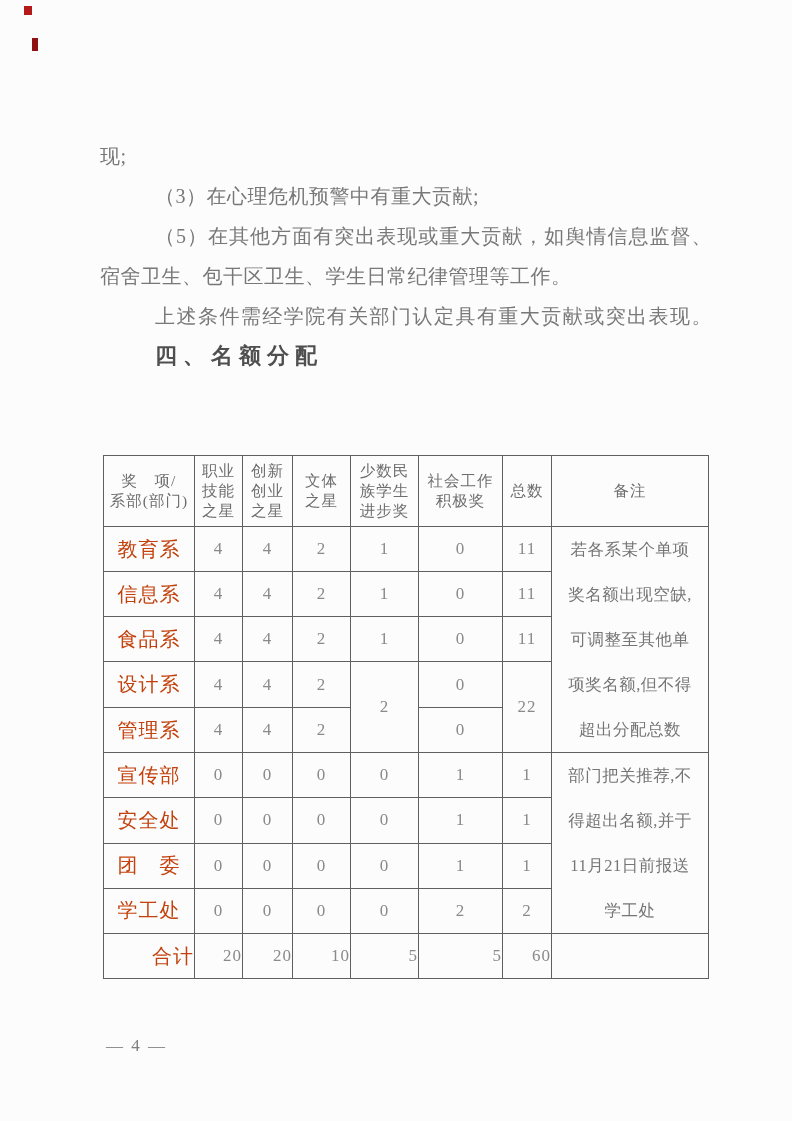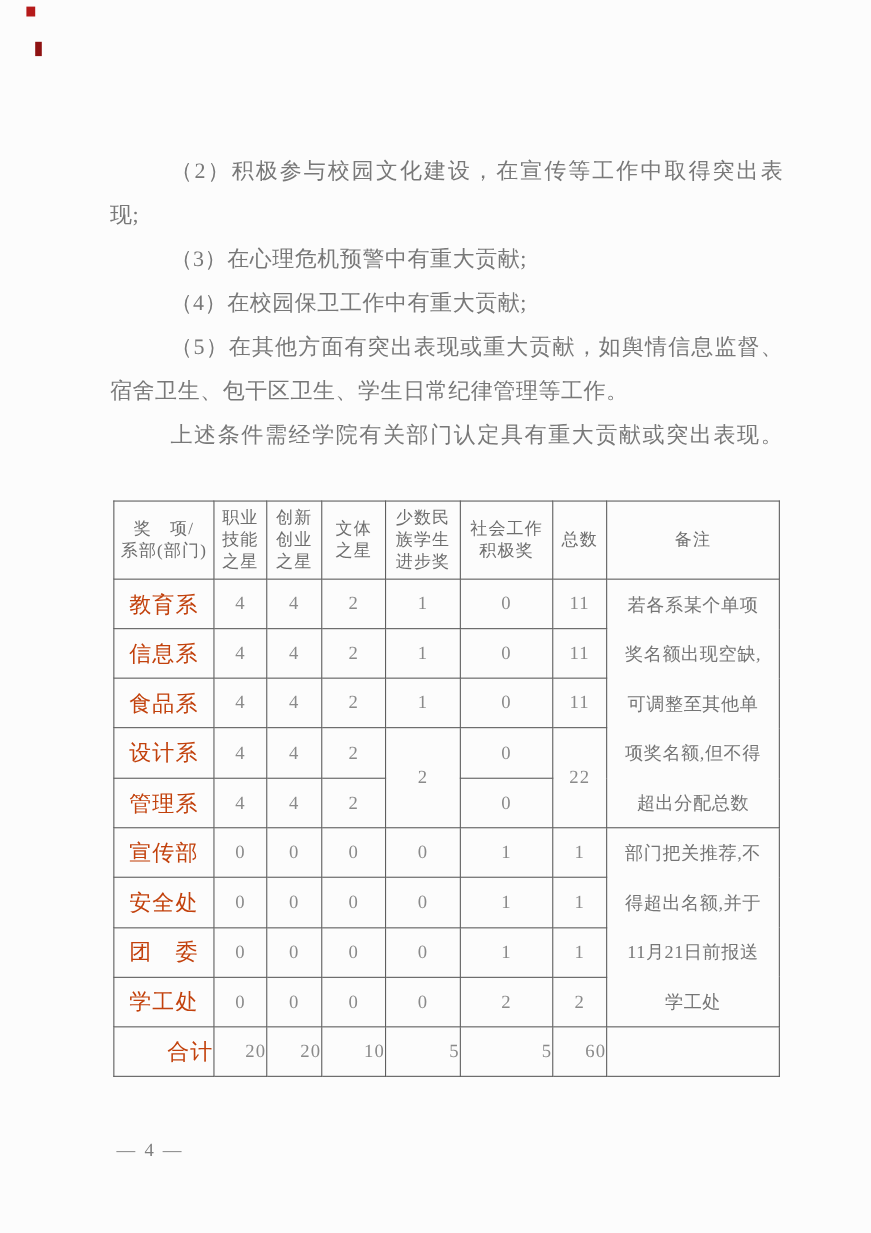--- a/index.html
+++ b/index.html
@@ -93,27 +93,26 @@
 </style>
 </head>
 <body>
 
 <div class="page">
 
   <div class="red-mark mark1"></div>
   <div class="red-mark mark2"></div>
 
   <div class="content">
-    <p class="bodyline indent full">（2）积极参与校园文化建设，在宣传等工作中取得突出表</p>
     <p class="bodyline">现;</p>
     <p class="bodyline indent">（3）在心理危机预警中有重大贡献;</p>
-    <p class="bodyline indent">（4）在校园保卫工作中有重大贡献;</p>
     <p class="bodyline indent full">（5）在其他方面有突出表现或重大贡献，如舆情信息监督、</p>
     <p class="bodyline">宿舍卫生、包干区卫生、学生日常纪律管理等工作。</p>
     <p class="bodyline indent full">上述条件需经学院有关部门认定具有重大贡献或突出表现。</p>
+    <h2 class="heading">四、名额分配</h2>
   </div>
 
   <table class="quota">
     <colgroup>
       <col style="width:91px">
         <col style="width:48px">
         <col style="width:50px">
         <col style="width:58px">
       <col style="width:68px">
         <col style="width:84px">

